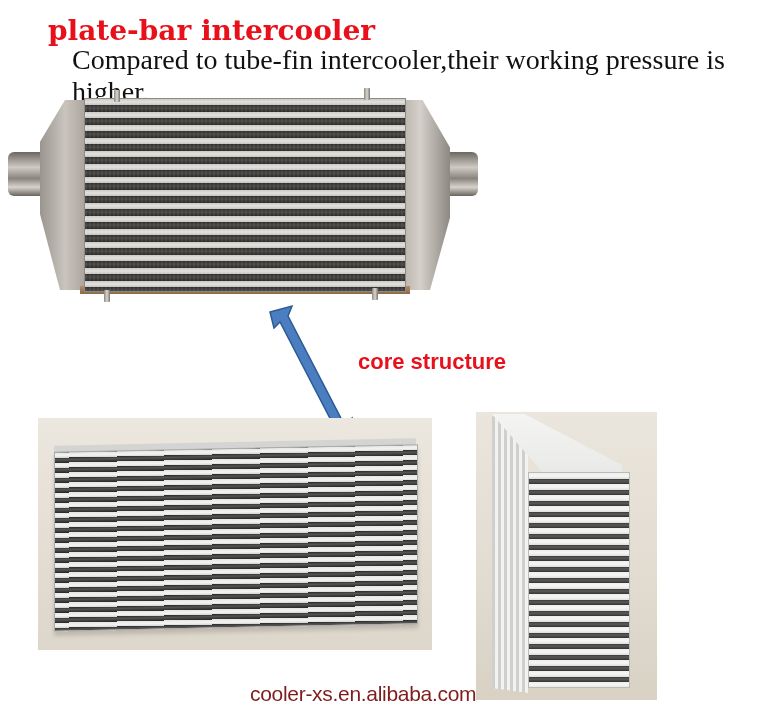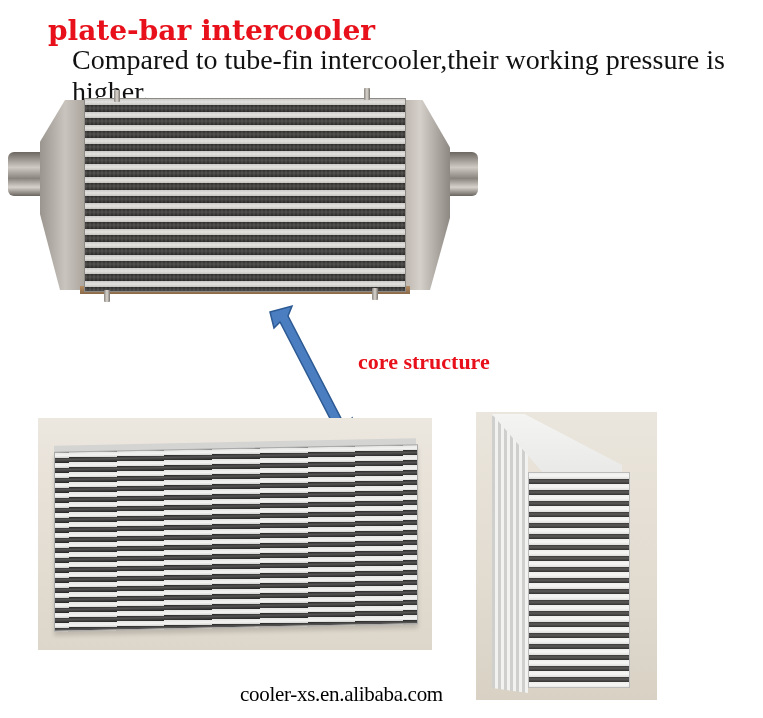--- a/index.html
+++ b/index.html
@@ -8,25 +8,25 @@
     position: absolute; left: 48px; top: 14px;
     font-family: "DejaVu Serif", serif; font-weight: bold; font-size: 28px;
     color: #e8101a; letter-spacing: 0px;
   }
   .subtitle {
     position: absolute; left: 72px; top: 44px;
     font-family: Liberation Serif, serif; font-size: 28px; color: #111;
   }
   .core-label {
     position: absolute; left: 358px; top: 349px;
-    font-family: Liberation Serif, serif; font-weight: bold; font-size: 22px; color: #e8101a;
+    font-family: Liberation Sans, sans-serif; font-weight: bold; font-size: 22px; color: #e8101a;
   }
   .watermark {
-    position: absolute; left: 240px; top: 682px;
-    font-family: Liberation Serif, serif; font-size: 21px; color: #000000;
+    position: absolute; left: 250px; top: 682px;
+    font-family: Liberation Sans, sans-serif; font-size: 21px; color: #7f1d1d;
     letter-spacing: -0.3px;
   }
   
   .photo1 { position: absolute; left: 0; top: 80px; width: 500px; height: 230px; }
   .pipe { position: absolute; height: 44px; border-radius: 6px;
     background: linear-gradient(#6c6660, #cfcac4 35%, #8a847e 60%, #d8d2cc 80%, #6a645e); }
   .pipe.left { left: 8px; top: 72px; width: 40px; }
   .pipe.right { left: 440px; top: 72px; width: 38px; }
   .tank { position: absolute; top: 20px; height: 190px; }
   .tank.left { left: 40px; width: 50px;

